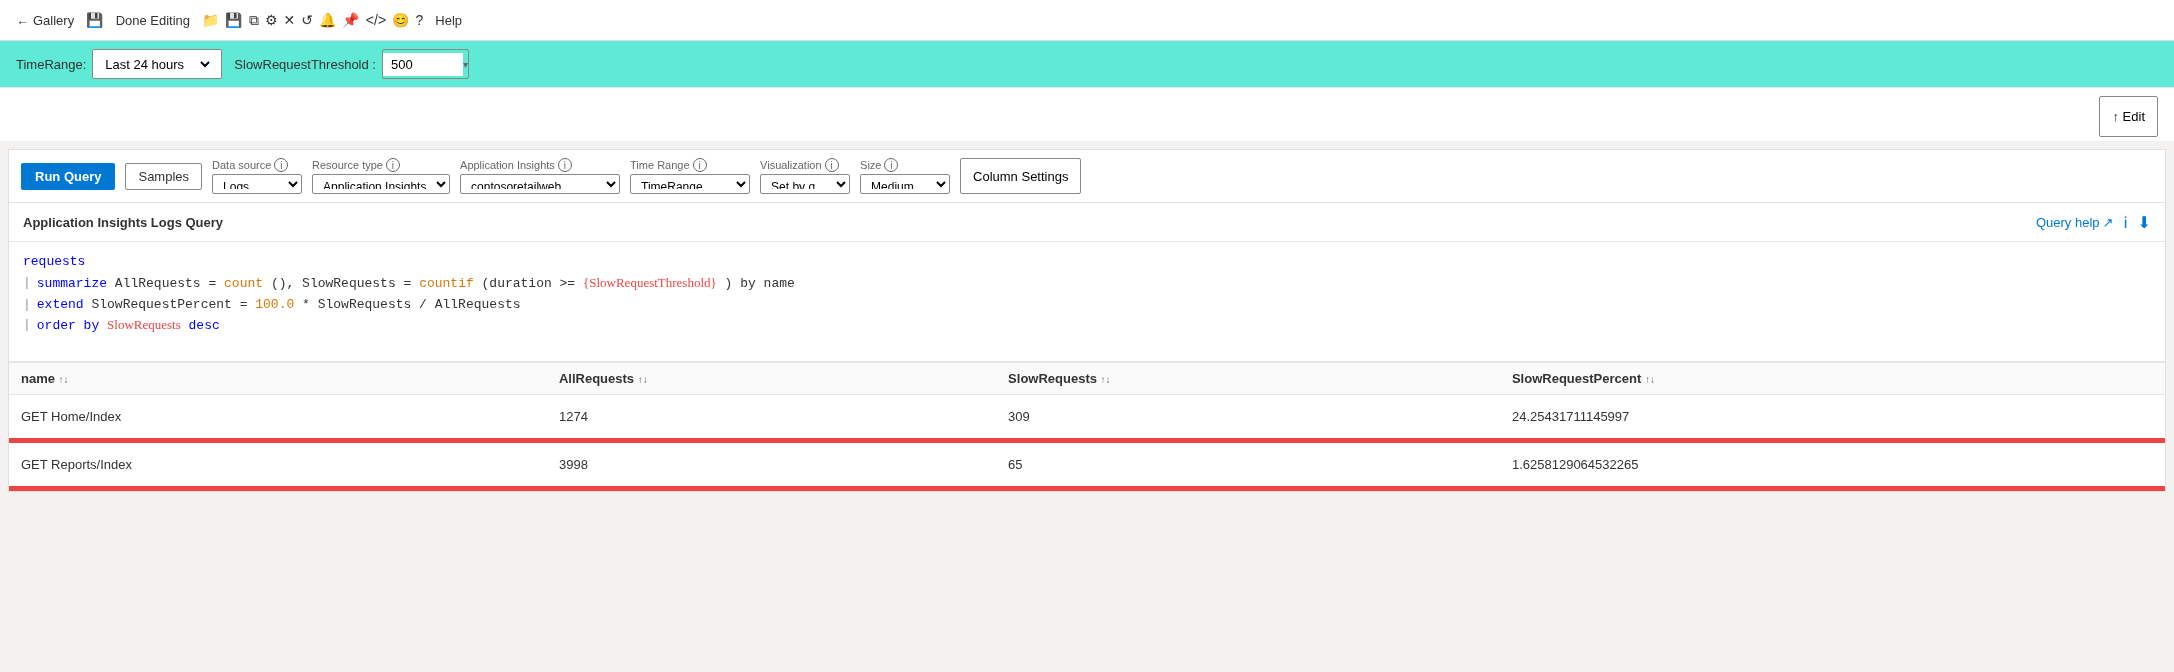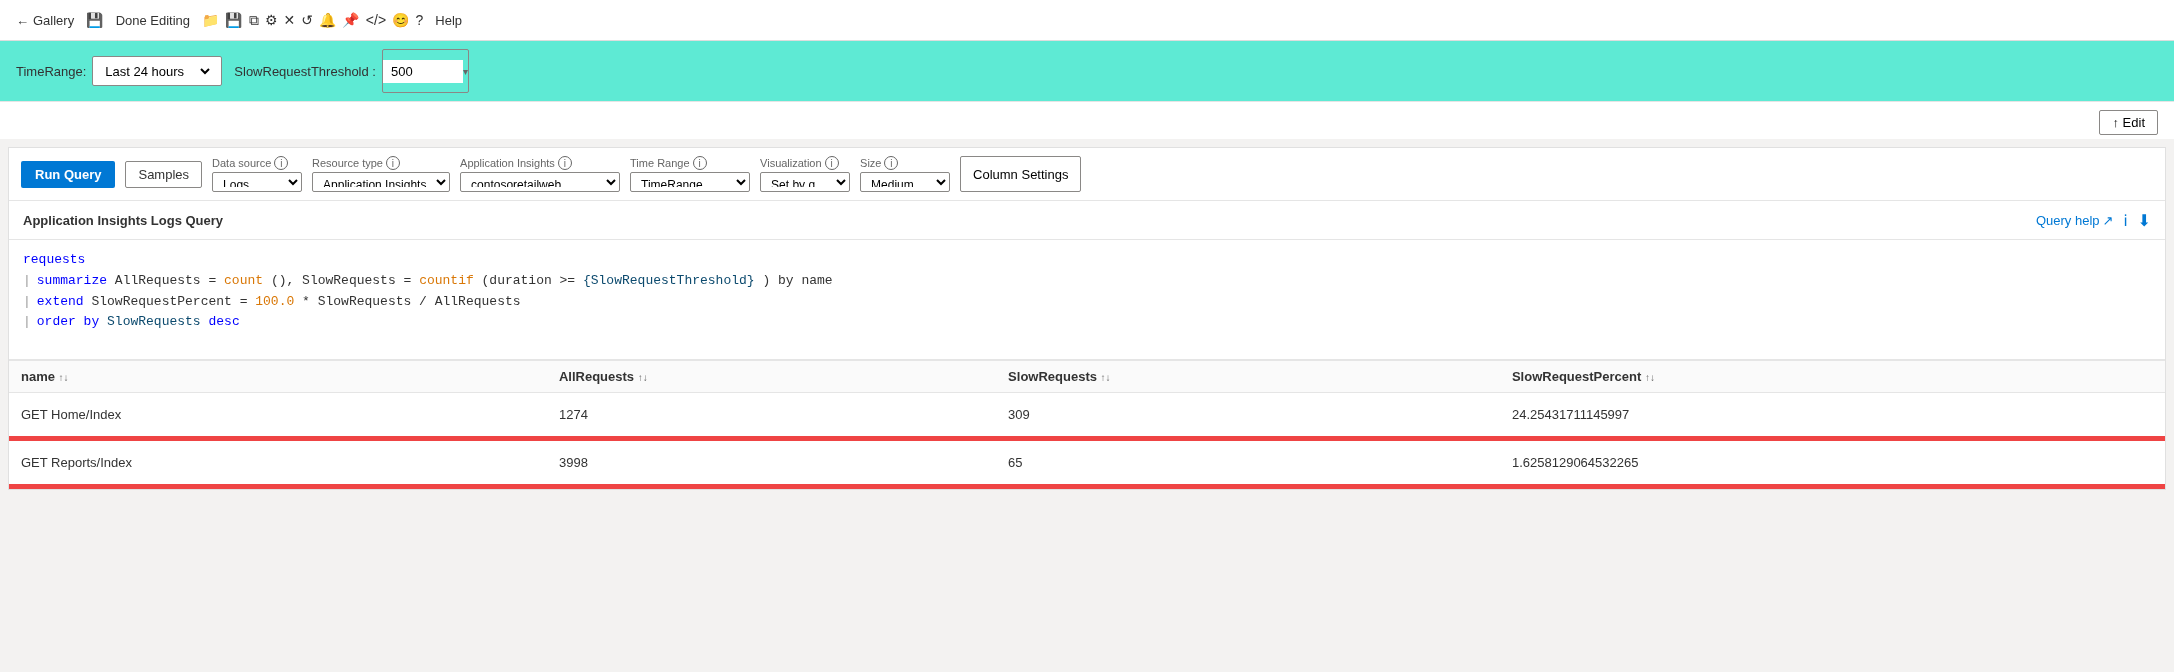--- a/index.html
+++ b/index.html
@@ -46,38 +46,38 @@
       height: 30px;
     }
     .param-select select {
       border: none; outline: none; background: transparent;
       font-size: 13px; cursor: pointer; flex: 1;
     }
     .param-input-wrapper {
       border: 1px solid #8a8886;
       border-radius: 2px;
       display: flex; align-items: center;
-      height: 44px;
+      height: 30px;
     }
     .param-input-wrapper input {
       border: none; outline: none; padding: 4px 8px;
       font-size: 13px; width: 80px;
     }
 
     
     .edit-btn-area {
       display: flex;
       justify-content: flex-end;
       padding: 8px 16px 4px;
       background: #fff;
     }
     .edit-btn {
       border: 1px solid #8a8886;
       background: #fff;
-      padding: 4px 12px;
+      padding: 12px 12px;
       font-size: 13px;
       cursor: pointer;
       display: flex; align-items: center; gap: 4px;
       border-radius: 2px;
     }
 
     
     .query-toolbar {
       display: flex;
       align-items: center;
@@ -161,21 +161,21 @@
       line-height: 1.6;
       min-height: 120px;
       background: #fff;
       border-bottom: 1px solid #e5e5e5;
       position: relative;
     }
     .code-line { display: flex; align-items: flex-start; gap: 6px; text-align: right; }
     .code-pipe { color: #999; }
     .kw-blue { color: #0000ff; }
     .kw-orange { color: #d97706; }
-    .kw-red { color: #0c4a6e; }
+    .kw-red { color: #ef4444; font-family: Liberation Serif, serif; }
     .kw-default { color: #333; }
 
     
     .results-table-container {
       overflow-x: auto;
     }
     table {
       width: 100%;
       border-collapse: collapse;
       font-size: 13px;

